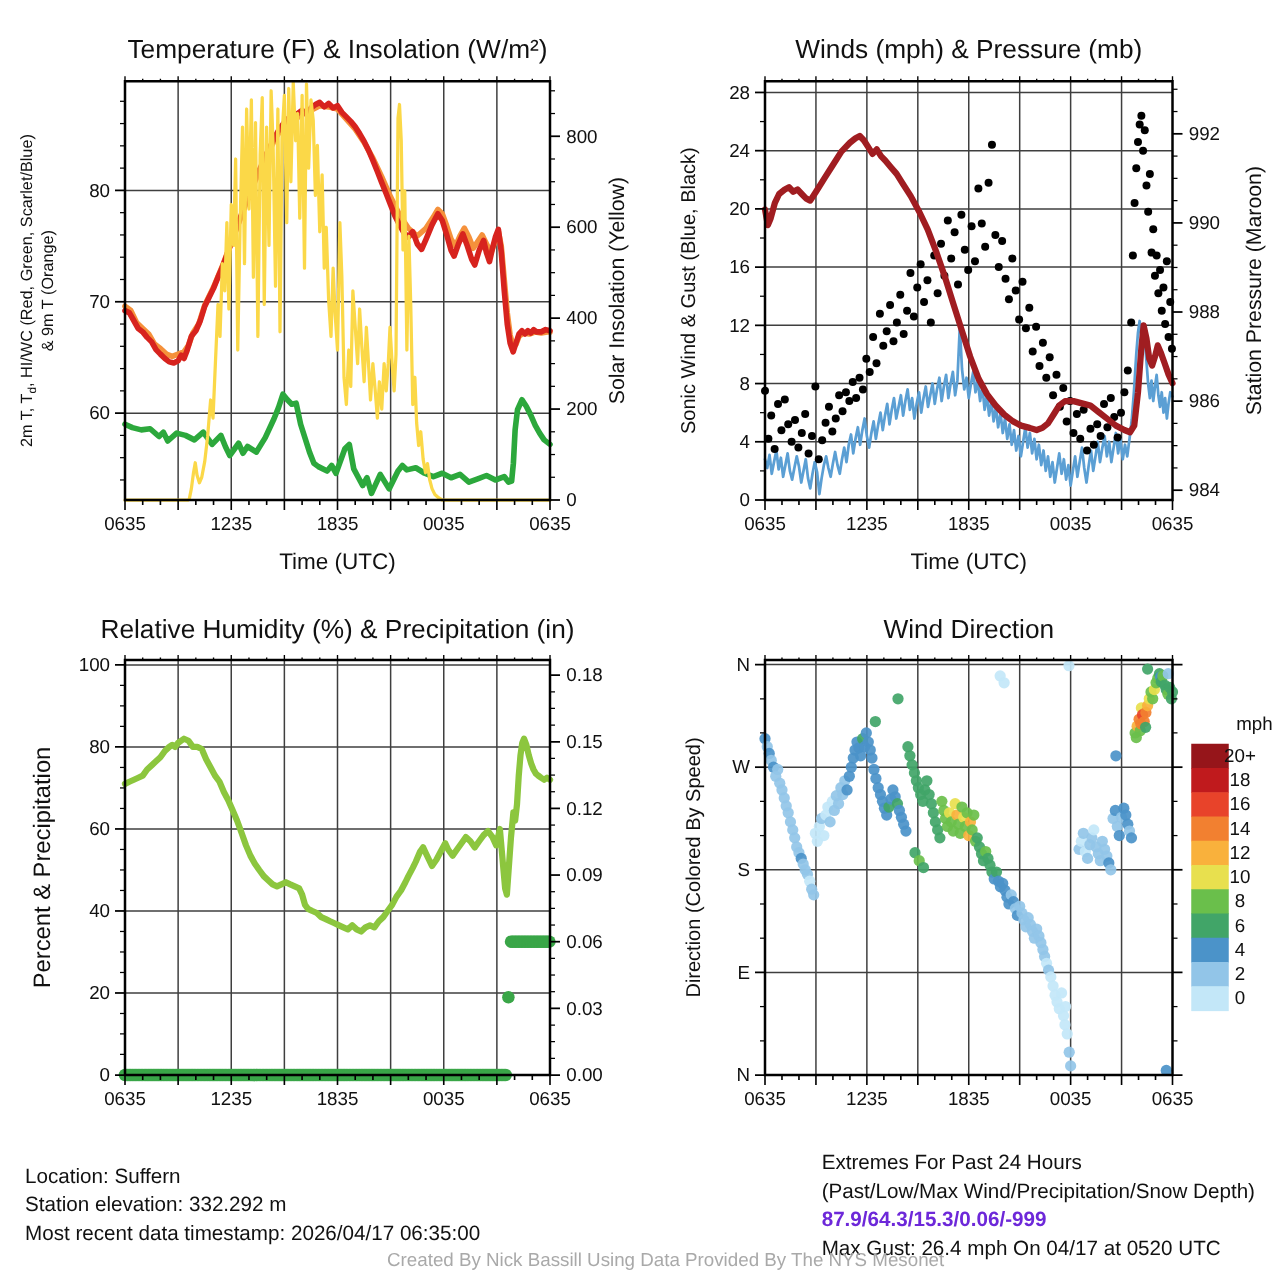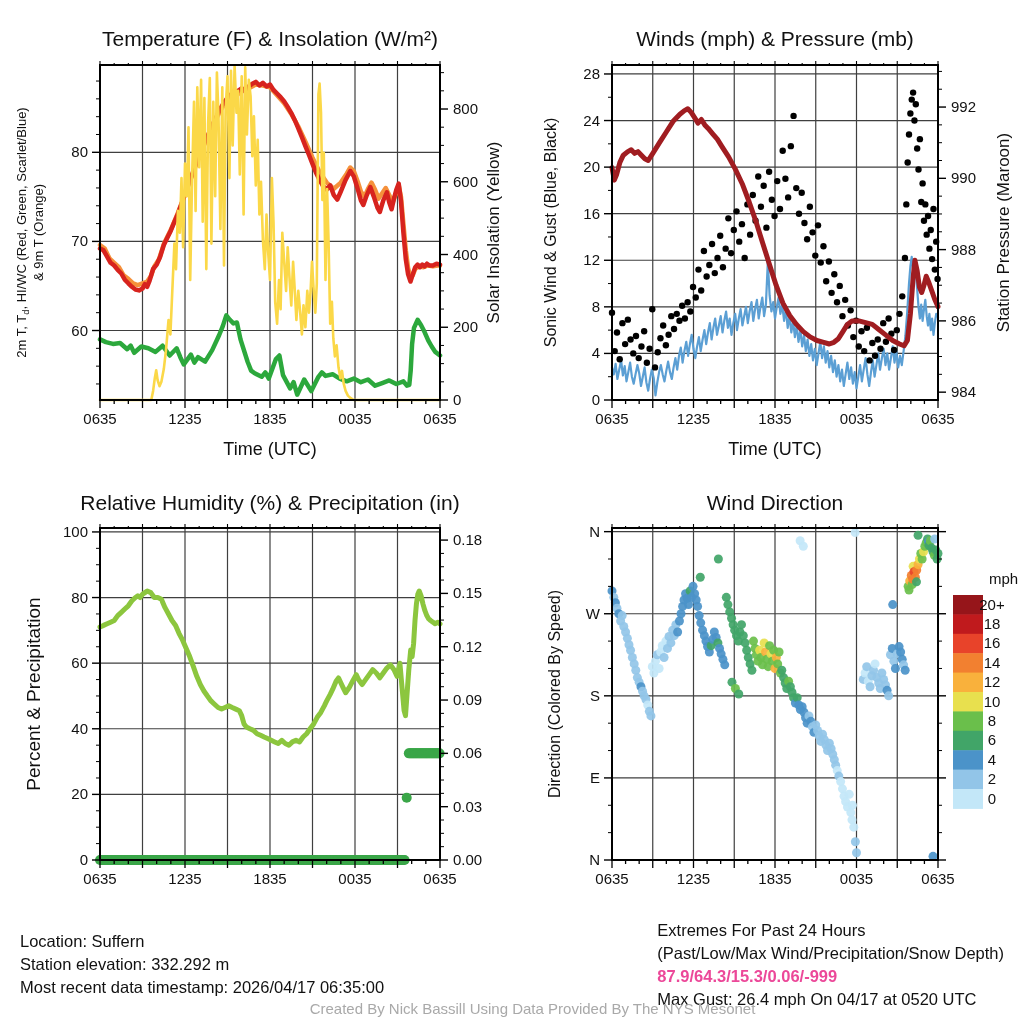--- a/index.html
+++ b/index.html
@@ -1171,17 +1171,17 @@
 
 <div class="footer-left">
   <div>Location: Suffern</div>
   <div>Station elevation: 332.292 m</div>
   <div>Most recent data timestamp: 2026/04/17 06:35:00</div>
 </div>
 
 <div class="footer-right">
   <div>Extremes For Past 24 Hours</div>
   <div>(Past/Low/Max Wind/Precipitation/Snow Depth)</div>
-  <div class="extremes-red" style="color: #ec4899;">87.9/64.3/15.3/0.06/-999</div>
+  <div class="extremes-red" style="color: #6d28d9;">87.9/64.3/15.3/0.06/-999</div>
   <div>Max Gust: 26.4 mph On 04/17 at 0520 UTC</div>
 </div>
 
 <div class="credit">Created By Nick Bassill Using Data Provided By The NYS Mesonet</div>
 
 </body></html>

